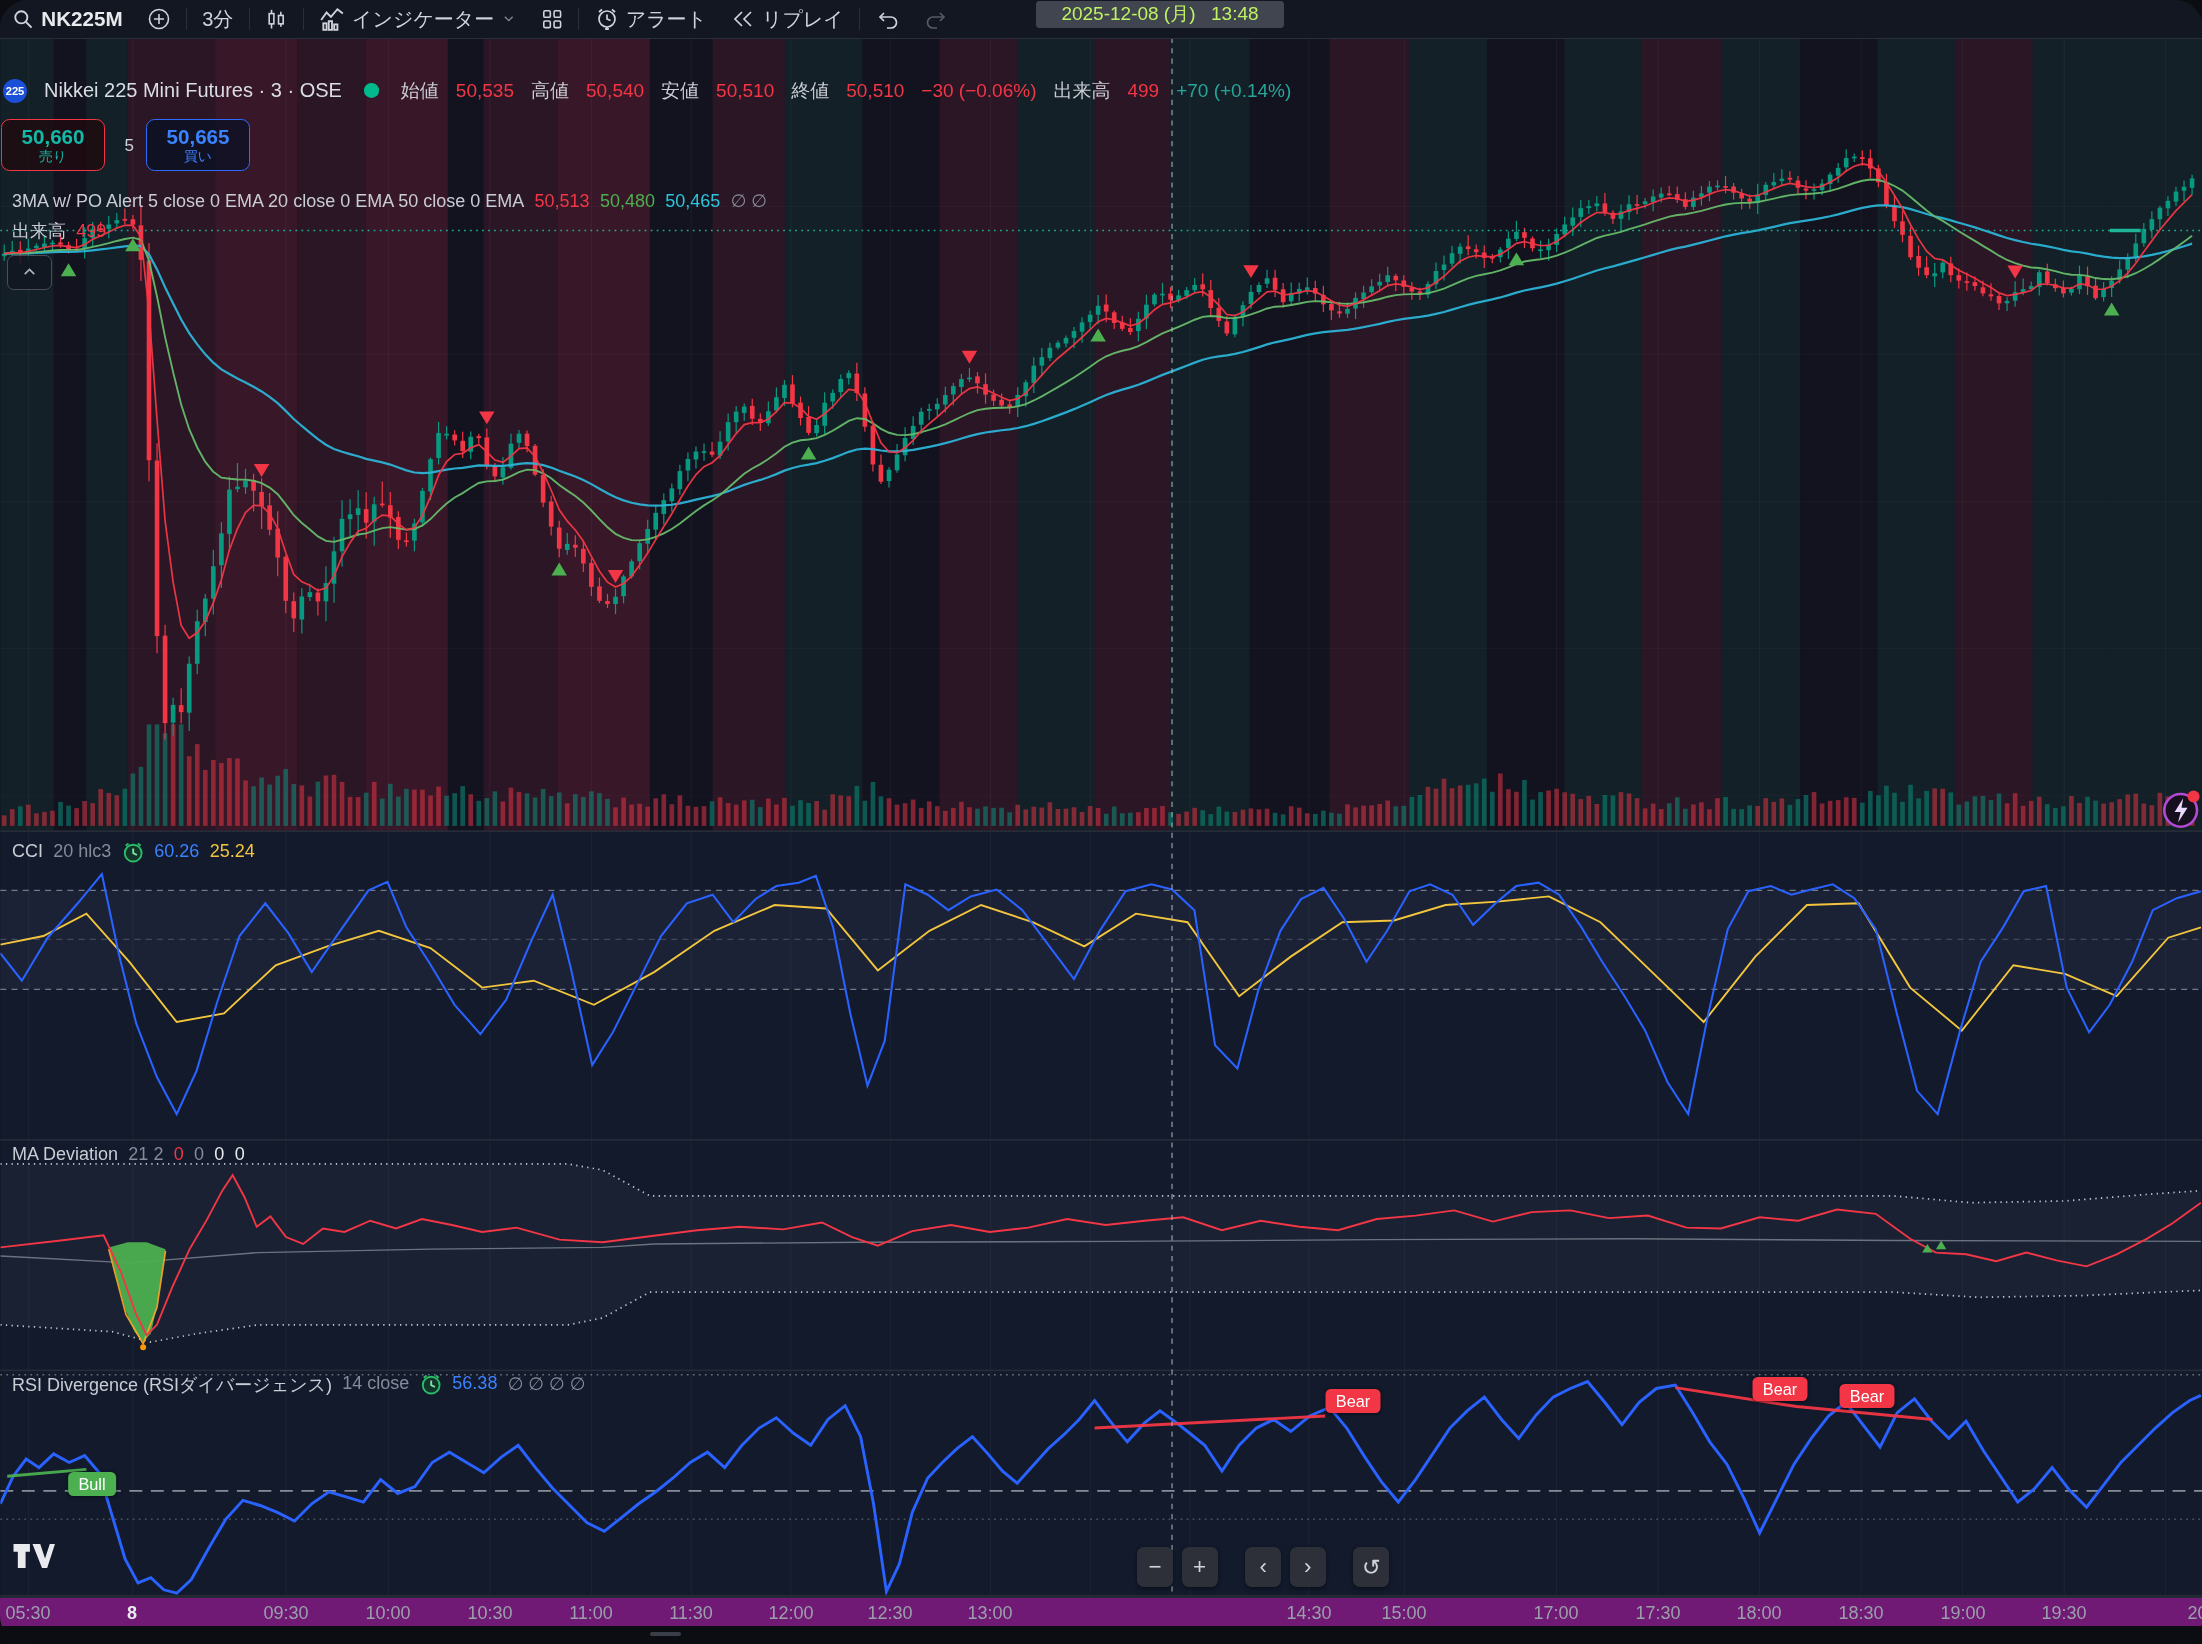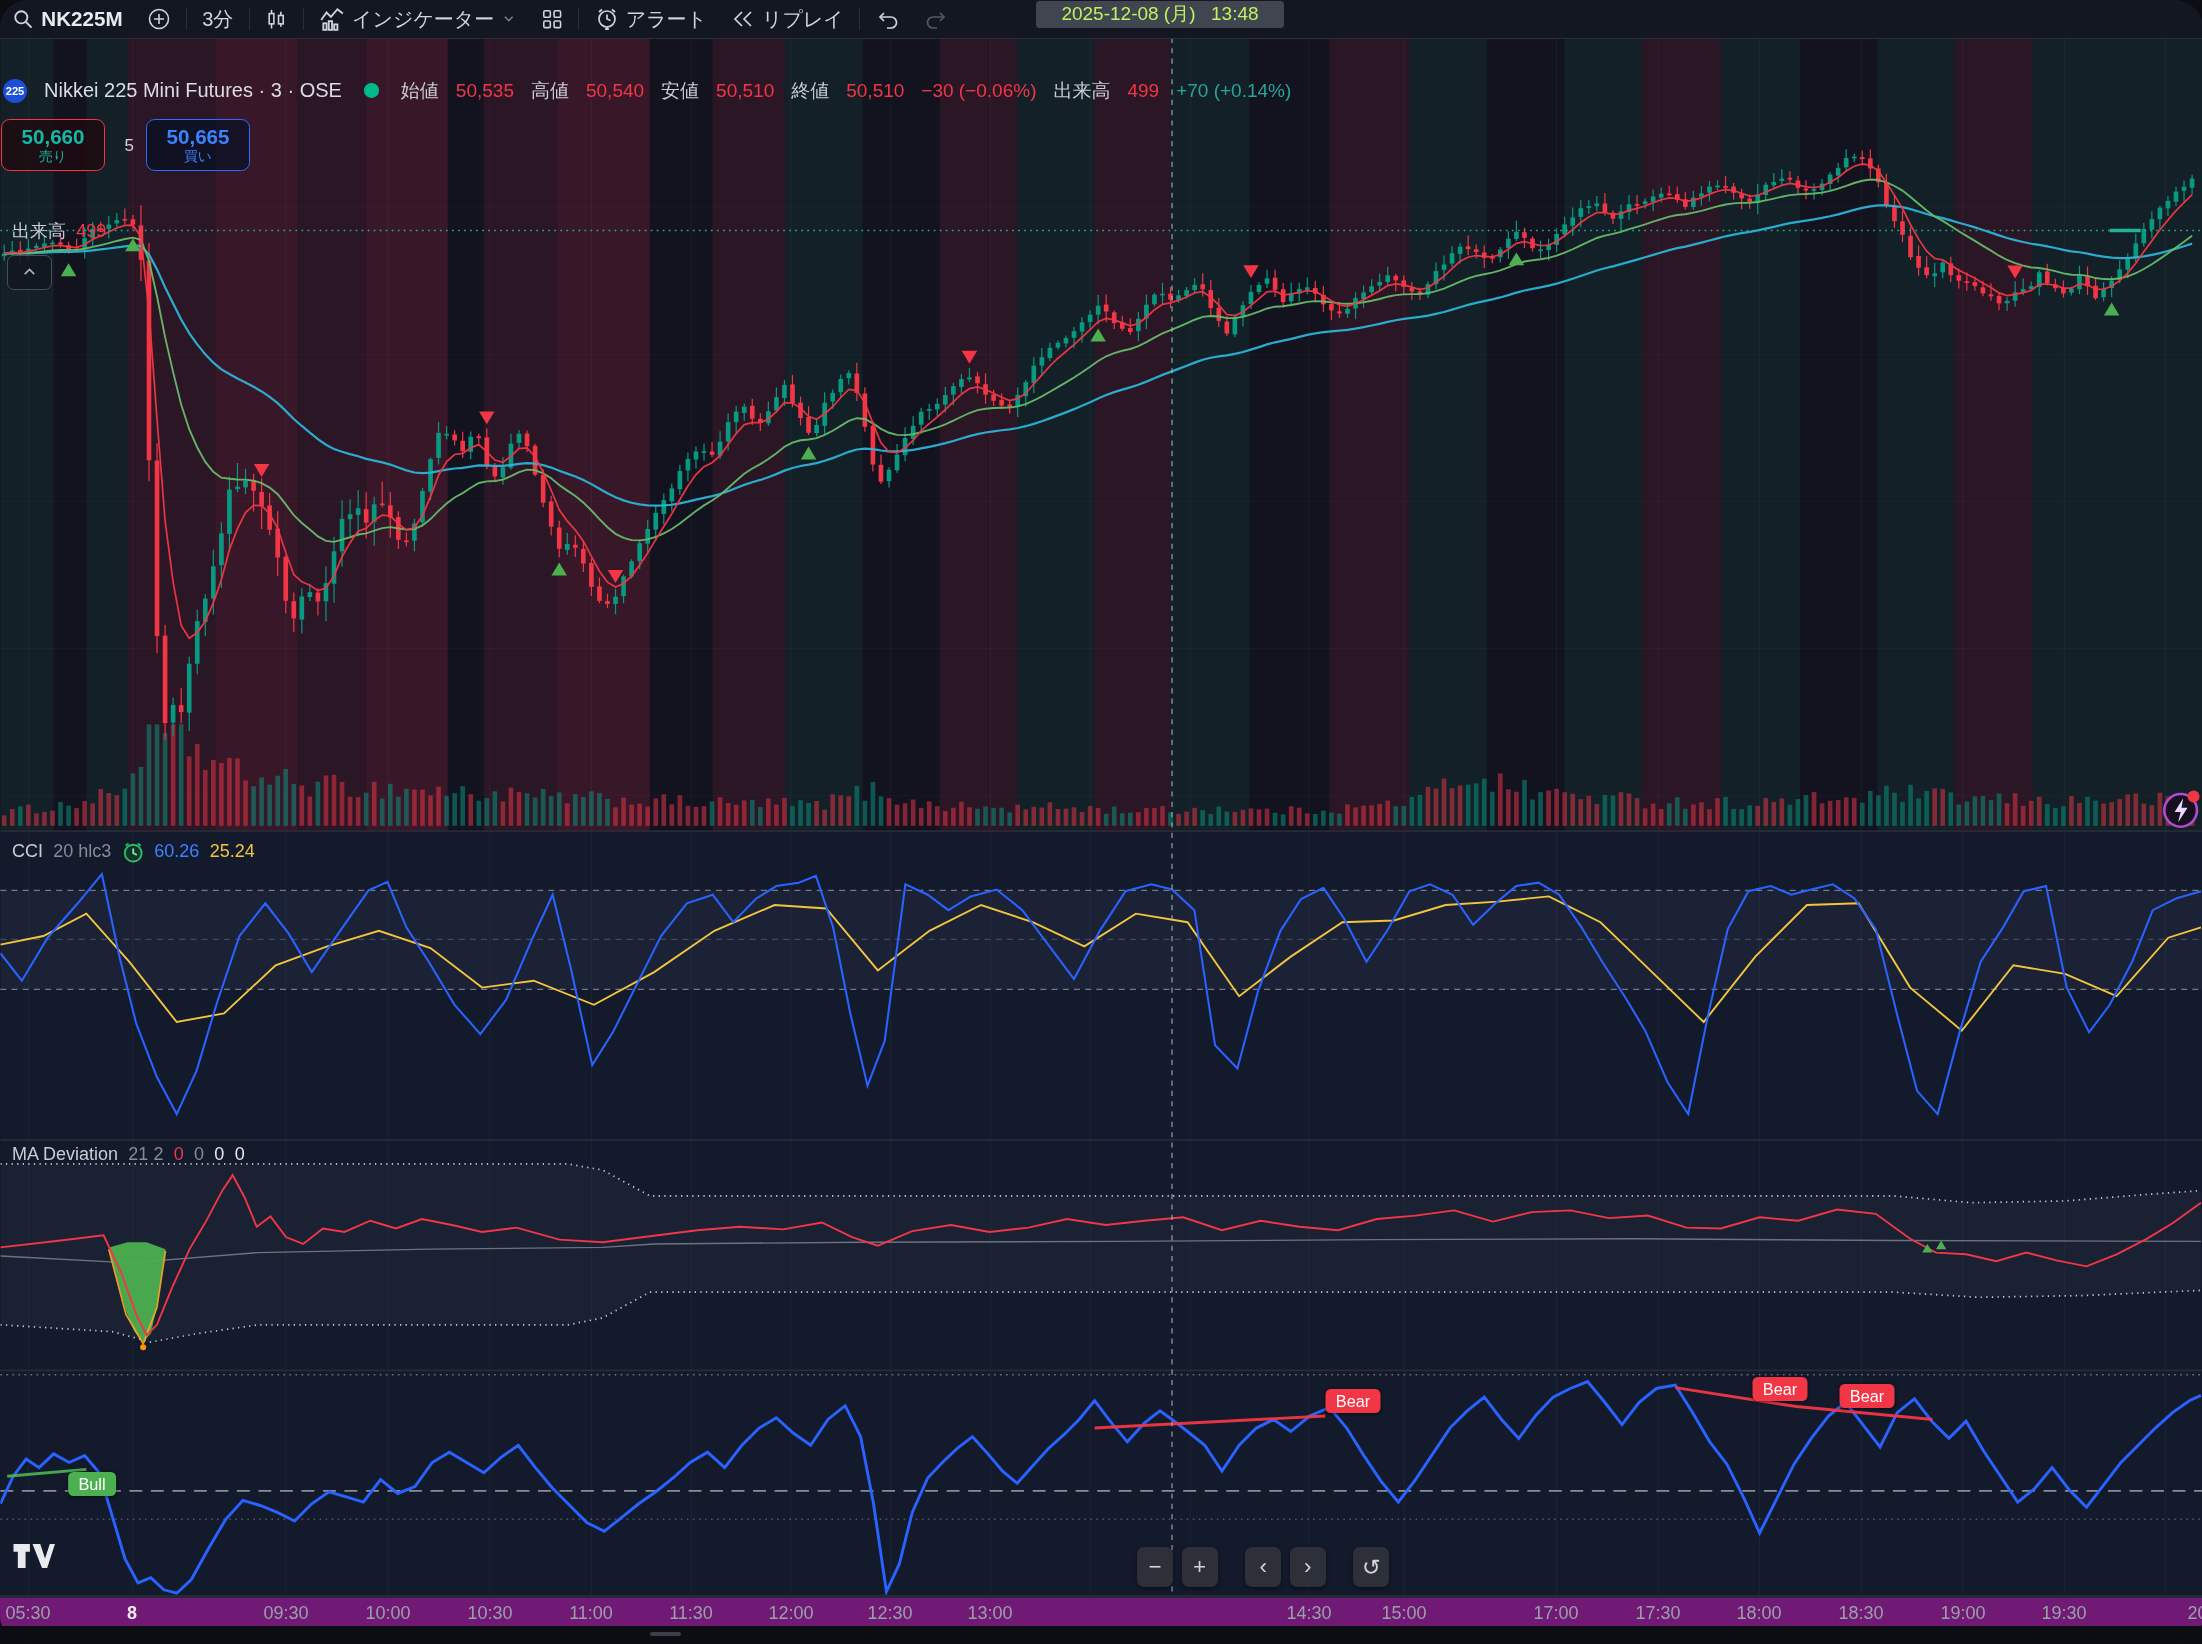--- a/index.html
+++ b/index.html
@@ -1140,20 +1140,27 @@
   <div class="ov trade sell">
     <span class="p">50,660</span>
     <span class="s">売り</span>
   </div>
   <div class="ov spread">5</div>
   <div class="ov trade buy">
     <span class="p">50,665</span>
     <span class="s">買い</span>
   </div>
 
+  <div class="ov ind-row" style="top:189px">
+    <span class="lbl">3MA w/ PO Alert 5 close 0 EMA 20 close 0 EMA 50 close 0 EMA</span>
+    <span class="red">50,513</span>
+    <span class="g4">50,480</span>
+    <span class="teal">50,465</span>
+    <span class="dim">∅ ∅</span>
+  </div>
 
   <div class="ov ind-row" style="top:219px">
     <span class="lbl">出来高</span>
     <span class="red">499</span>
   </div>
 
   <div class="ov collapse-btn">
     <svg width="19" height="19" viewBox="0 0 24 24" fill="none" stroke="#b2b5be" stroke-width="2">
         <polyline points="6,14 12,8 18,14"></polyline>
       </svg>
@@ -1176,20 +1183,34 @@
 
   <div class="ov pane-header" style="top:1144px">
     <span class="lbl">MA Deviation</span>
     <span class="dim">21 2</span>
     <span class="red">0</span>
     <span class="dim">0</span>
     <span class="wht">0</span>
     <span class="wht">0</span>
   </div>
 
+  <div class="ov pane-header" style="top:1373px">
+    <span class="lbl">RSI Divergence (RSIダイバージェンス)</span>
+    <span class="dim">14 close</span>
+    <span class="icon clock">
+      <svg width="22.4" height="22.4" viewBox="0 0 24 24">
+          <circle cx="12" cy="13" r="9" fill="#12352a" stroke="#2bbd67" stroke-width="2"></circle>
+          <polyline points="12,8 12,13 16,15" fill="none" stroke="#7ee2a8" stroke-width="2"></polyline>
+          <line x1="4" y1="5" x2="7" y2="2.6" stroke="#2bbd67" stroke-width="2"></line>
+          <line x1="20" y1="5" x2="17" y2="2.6" stroke="#2bbd67" stroke-width="2"></line>
+        </svg>
+    </span>
+    <span class="blue">56.38</span>
+    <span class="dim">∅ ∅ ∅ ∅</span>
+  </div>
 
   <div class="ov tvlogo">
     <svg width="45" height="38" viewBox="0 0 52 44">
         <g fill="#e8eaed">
           <path d="M4 8 h19 v9 h-5 v19 h-9 V17 H4 z"></path>
           <path d="M25 8 h10 l5.5 17 L46 8 h-9999 z" fill="none"></path>
           <path d="M25 8 h9 l6 19 6-19 h-? z" fill="none"></path>
           <polygon points="26,8 35,8 40.5,25 46,8 52,8 43,36 37,36"></polygon>
         </g>
       </svg>

